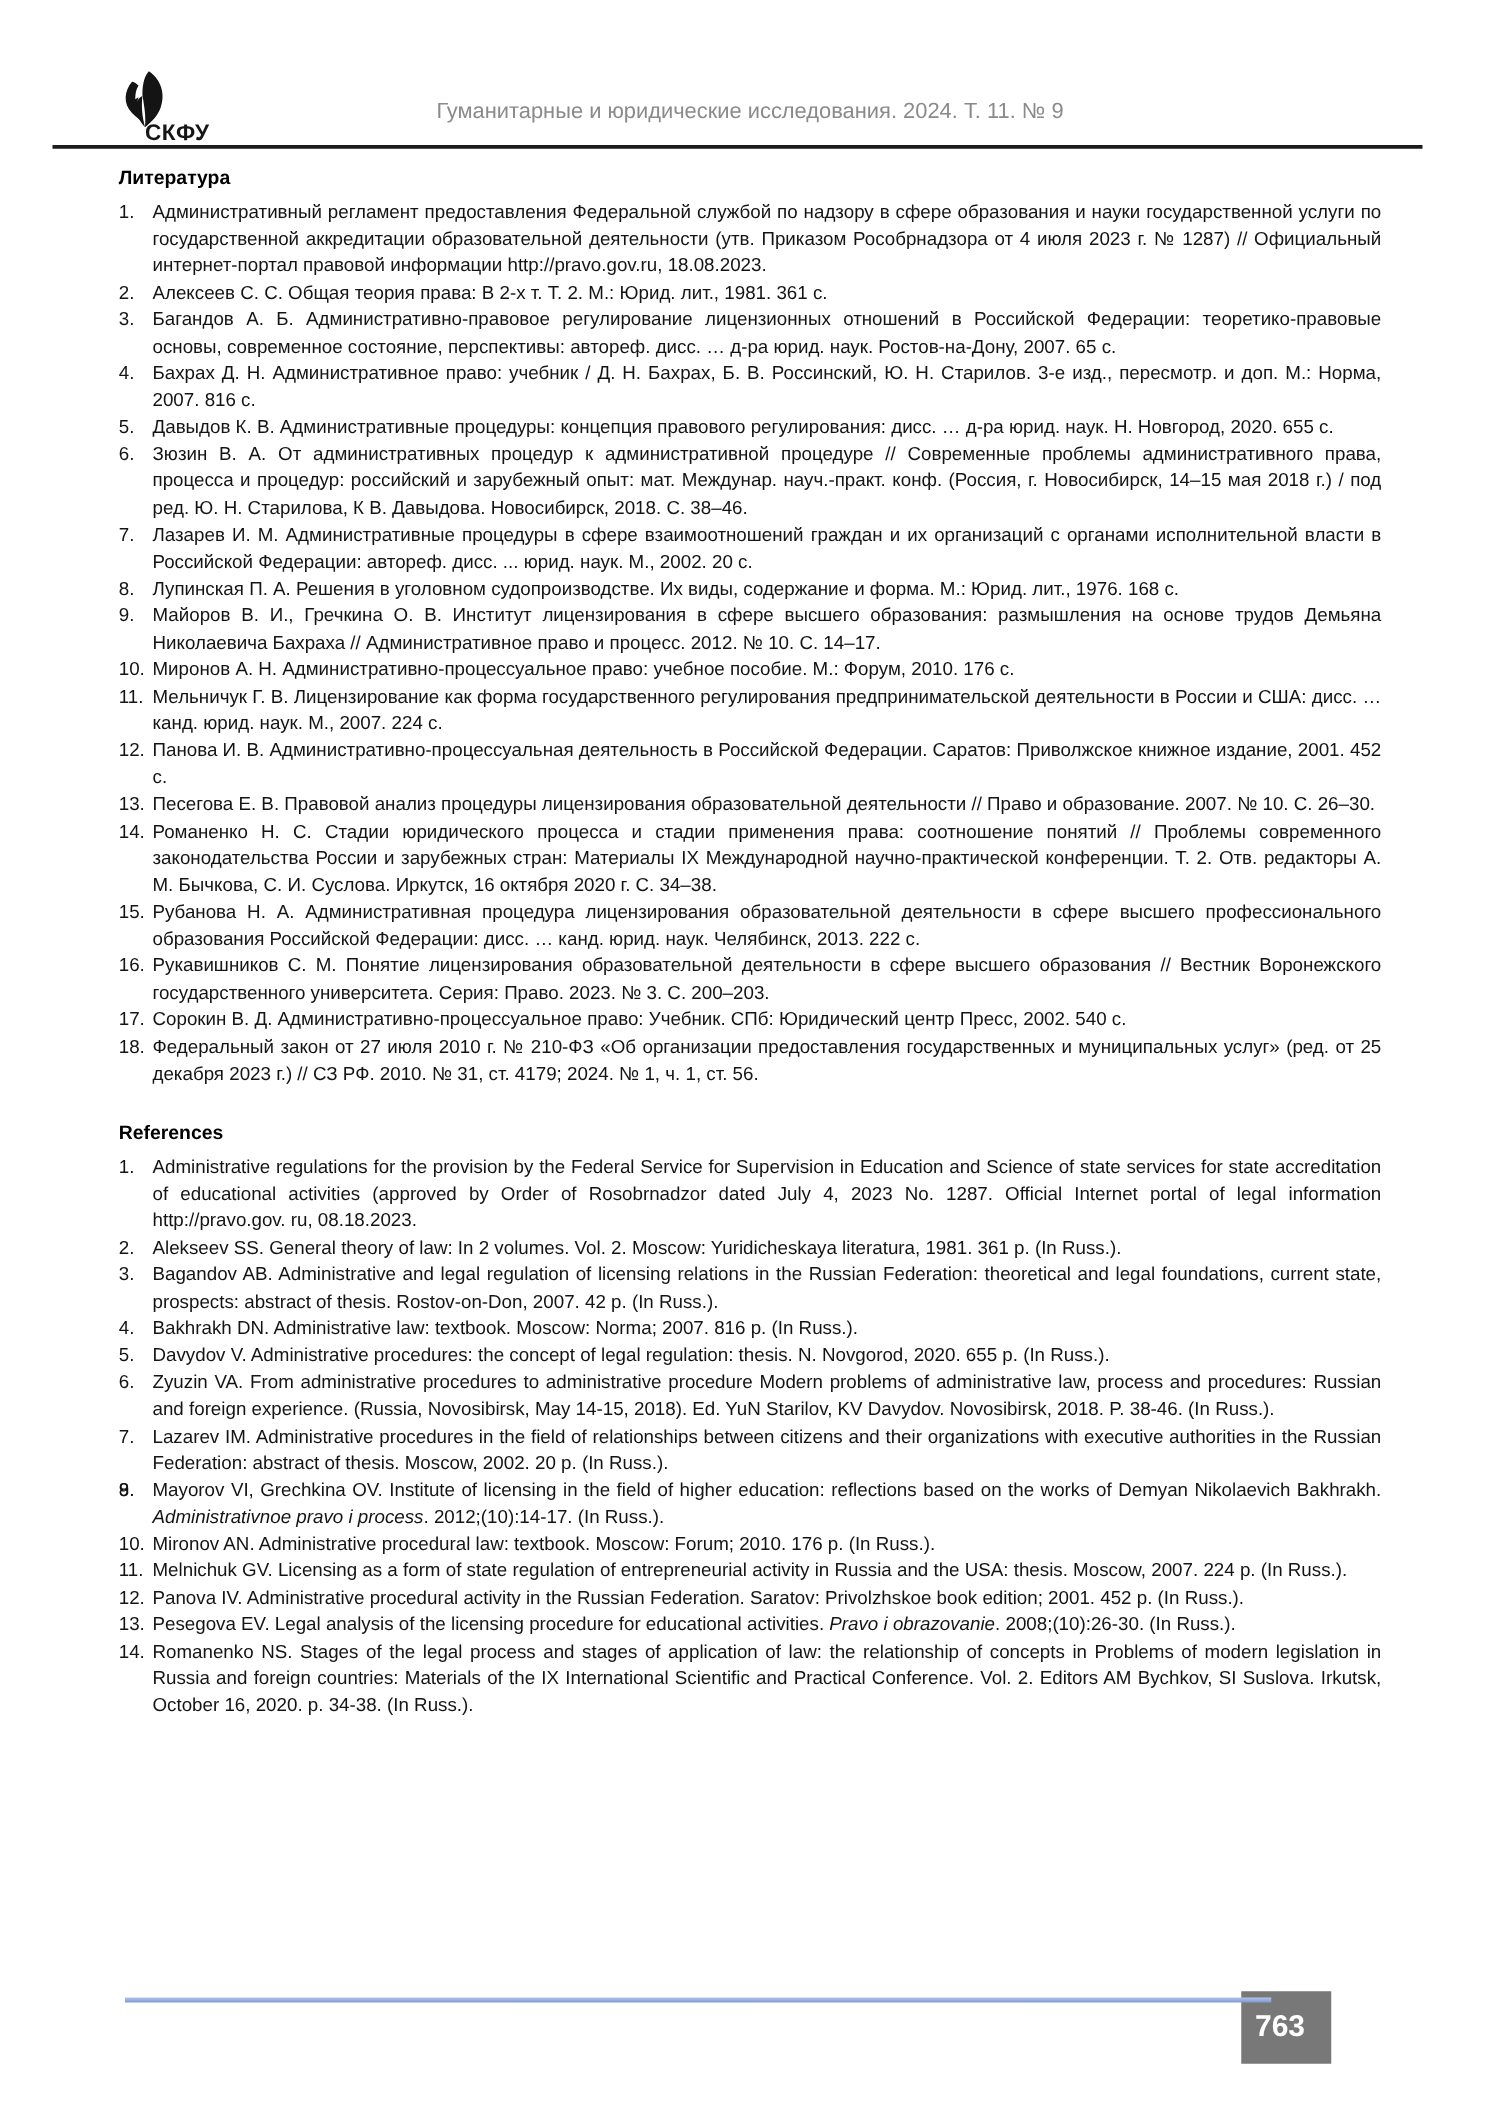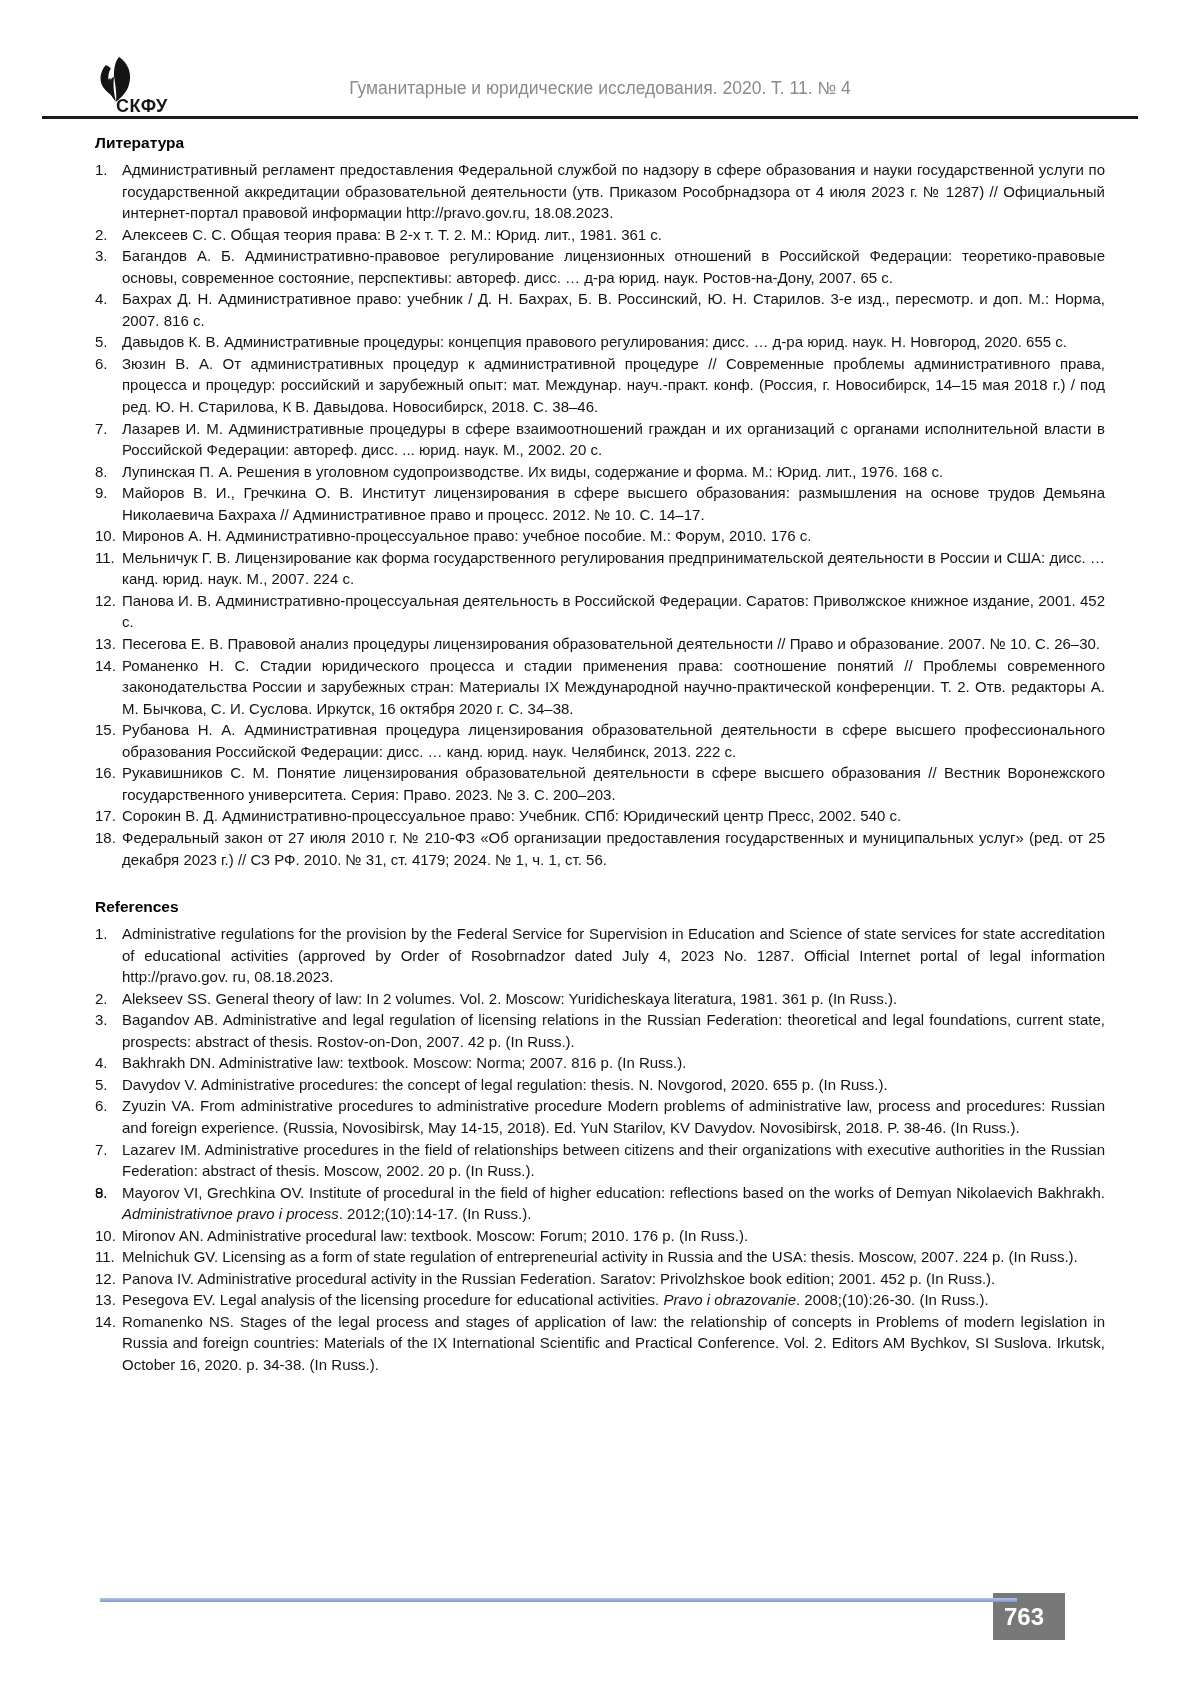--- a/index.html
+++ b/index.html
@@ -38,41 +38,41 @@
   }
   ol.ref-list li .num{position:absolute;left:0;top:0;}
   ol.ref-list li em{font-style:italic;}
 
   
   .footer-line{
     position:absolute;left:100px;top:1598px;width:917px;height:4px;
     background:linear-gradient(#b3c3e8,#7e9ad0);z-index:2;
   }
   .page-num-box{
-    position:absolute;left:993px;top:1593px;width:72px;height:47px;
+    position:absolute;left:993px;top:1593px;width:72px;height:58px;
     background:#787878;color:#ffffff;z-index:1;
     display:flex;align-items:center;box-sizing:border-box;padding-left:11px;
     font-size:24px;font-weight:bold;
   }
 </style>
 </head>
 <body>
 
 <div class="page">
 
   <div class="logo">
     <svg width="52" height="52" viewBox="0 0 100 100" aria-hidden="true">
       <path d="M56 2 C74 14 82 36 74 58 C70 70 60 80 50 88 C52 70 48 52 46 38 C46 20 50 8 56 2 Z" fill="#141414"></path>
       <path d="M30 18 C18 32 16 52 30 66 C36 72 42 76 48 82 C44 72 42 64 42 56 L38 58 C38 52 38 48 40 42 L35 45 C35 38 36 30 40 24 C36 20 33 18 30 18 Z" fill="#141414"></path>
       <path d="M46 40 C44 58 46 72 50 88 C42 80 36 68 36 54 C38 46 42 42 46 40 Z" fill="#141414"></path>
     </svg>
     <span class="logo-text">СКФУ</span>
   </div>
 
-  <div class="journal-title" style="color: rgb(138, 138, 138);">Гуманитарные и юридические исследования. 2020. Т. 11. № 4</div>
+  <div class="journal-title" style="color: rgb(138, 138, 138);">Гуманитарные и юридические исследования. 2024. Т. 11. № 9</div>
   <div class="header-rule"></div>
 
   <div class="content">
     <h2 class="section-heading">Литература</h2>
     <ol class="ref-list">
         <li><span class="num">1.</span><span>Административный регламент предоставления Федеральной службой по надзору в сфере образования и науки государственной услуги по государственной аккредитации образовательной деятельности (утв. Приказом Рособрнадзора от 4 июля 2023 г. № 1287) // Официальный интернет-портал правовой информации http://pravo.gov.ru, 18.08.2023.</span></li>
         <li><span class="num">2.</span><span>Алексеев С. С. Общая теория права: В 2-х т. Т. 2. М.: Юрид. лит., 1981. 361 с.</span></li>
         <li><span class="num">3.</span><span>Багандов А. Б. Административно-правовое регулирование лицензионных отношений в Российской Федерации: теоретико-правовые основы, современное состояние, перспективы: автореф. дисс. … д-ра юрид. наук. Ростов-на-Дону, 2007. 65 с.</span></li>
         <li><span class="num">4.</span><span>Бахрах Д. Н. Административное право: учебник / Д. Н. Бахрах, Б. В. Россинский, Ю. Н. Старилов. 3-е изд., пересмотр. и доп. М.: Норма, 2007. 816 с.</span></li>
         <li><span class="num">5.</span><span>Давыдов К. В. Административные процедуры: концепция правового регулирования: дисс. … д-ра юрид. наук. Н. Новгород, 2020. 655 с.</span></li>
@@ -94,21 +94,21 @@
     <h2 class="section-heading refs">References</h2>
     <ol class="ref-list">
         <li><span class="num">1.</span><span>Administrative regulations for the provision by the Federal Service for Supervision in Education and Science of state services for state accreditation of educational activities (approved by Order of Rosobrnadzor dated July 4, 2023 No. 1287. Official Internet portal of legal information http://pravo.gov. ru, 08.18.2023.</span></li>
         <li><span class="num">2.</span><span>Alekseev SS. General theory of law: In 2 volumes. Vol. 2. Moscow: Yuridicheskaya literatura, 1981. 361 p. (In Russ.).</span></li>
         <li><span class="num">3.</span><span>Bagandov AB. Administrative and legal regulation of licensing relations in the Russian Federation: theoretical and legal foundations, current state, prospects: abstract of thesis. Rostov-on-Don, 2007. 42 p. (In Russ.).</span></li>
         <li><span class="num">4.</span><span>Bakhrakh DN. Administrative law: textbook. Moscow: Norma; 2007. 816 p. (In Russ.).</span></li>
         <li><span class="num">5.</span><span>Davydov V. Administrative procedures: the concept of legal regulation: thesis. N. Novgorod, 2020. 655 p. (In Russ.).</span></li>
         <li><span class="num">6.</span><span>Zyuzin VA. From administrative procedures to administrative procedure Modern problems of administrative law, process and procedures: Russian and foreign experience. (Russia, Novosibirsk, May 14-15, 2018). Ed. YuN Starilov, KV Davydov. Novosibirsk, 2018. P. 38-46. (In Russ.).</span></li>
         <li><span class="num">7.</span><span>Lazarev IM. Administrative procedures in the field of relationships between citizens and their organizations with executive authorities in the Russian Federation: abstract of thesis. Moscow, 2002. 20 p. (In Russ.).</span></li>
         <li><span class="num">8.</span></li>
-        <li><span class="num">9.</span><span>Mayorov VI, Grechkina OV. Institute of procedural in the field of higher education: reflections based on the works of Demyan Nikolaevich Bakhrakh. </span><em>Administrativnoe pravo i process</em><span>. 2012;(10):14-17. (In Russ.).</span></li>
+        <li><span class="num">9.</span><span>Mayorov VI, Grechkina OV. Institute of licensing in the field of higher education: reflections based on the works of Demyan Nikolaevich Bakhrakh. </span><em>Administrativnoe pravo i process</em><span>. 2012;(10):14-17. (In Russ.).</span></li>
         <li><span class="num">10.</span><span>Mironov AN. Administrative procedural law: textbook. Moscow: Forum; 2010. 176 p. (In Russ.).</span></li>
         <li><span class="num">11.</span><span>Melnichuk GV. Licensing as a form of state regulation of entrepreneurial activity in Russia and the USA: thesis. Moscow, 2007. 224 p. (In Russ.).</span></li>
         <li><span class="num">12.</span><span>Panova IV. Administrative procedural activity in the Russian Federation. Saratov: Privolzhskoe book edition; 2001. 452 p. (In Russ.).</span></li>
         <li><span class="num">13.</span><span>Pesegova EV. Legal analysis of the licensing procedure for educational activities. </span><em>Pravo i obrazovanie</em><span>. 2008;(10):26-30. (In Russ.).</span></li>
         <li><span class="num">14.</span><span>Romanenko NS. Stages of the legal process and stages of application of law: the relationship of concepts in Problems of modern legislation in Russia and foreign countries: Materials of the IX International Scientific and Practical Conference. Vol. 2. Editors AM Bychkov, SI Suslova. Irkutsk, October 16, 2020. p. 34-38. (In Russ.).</span></li>
       </ol>
   </div>
 
   <div class="footer-line" style="background: linear-gradient(rgb(179, 195, 232), rgb(126, 154, 208));"></div>
   <div class="page-num-box" style="background: rgb(120, 120, 120);">

